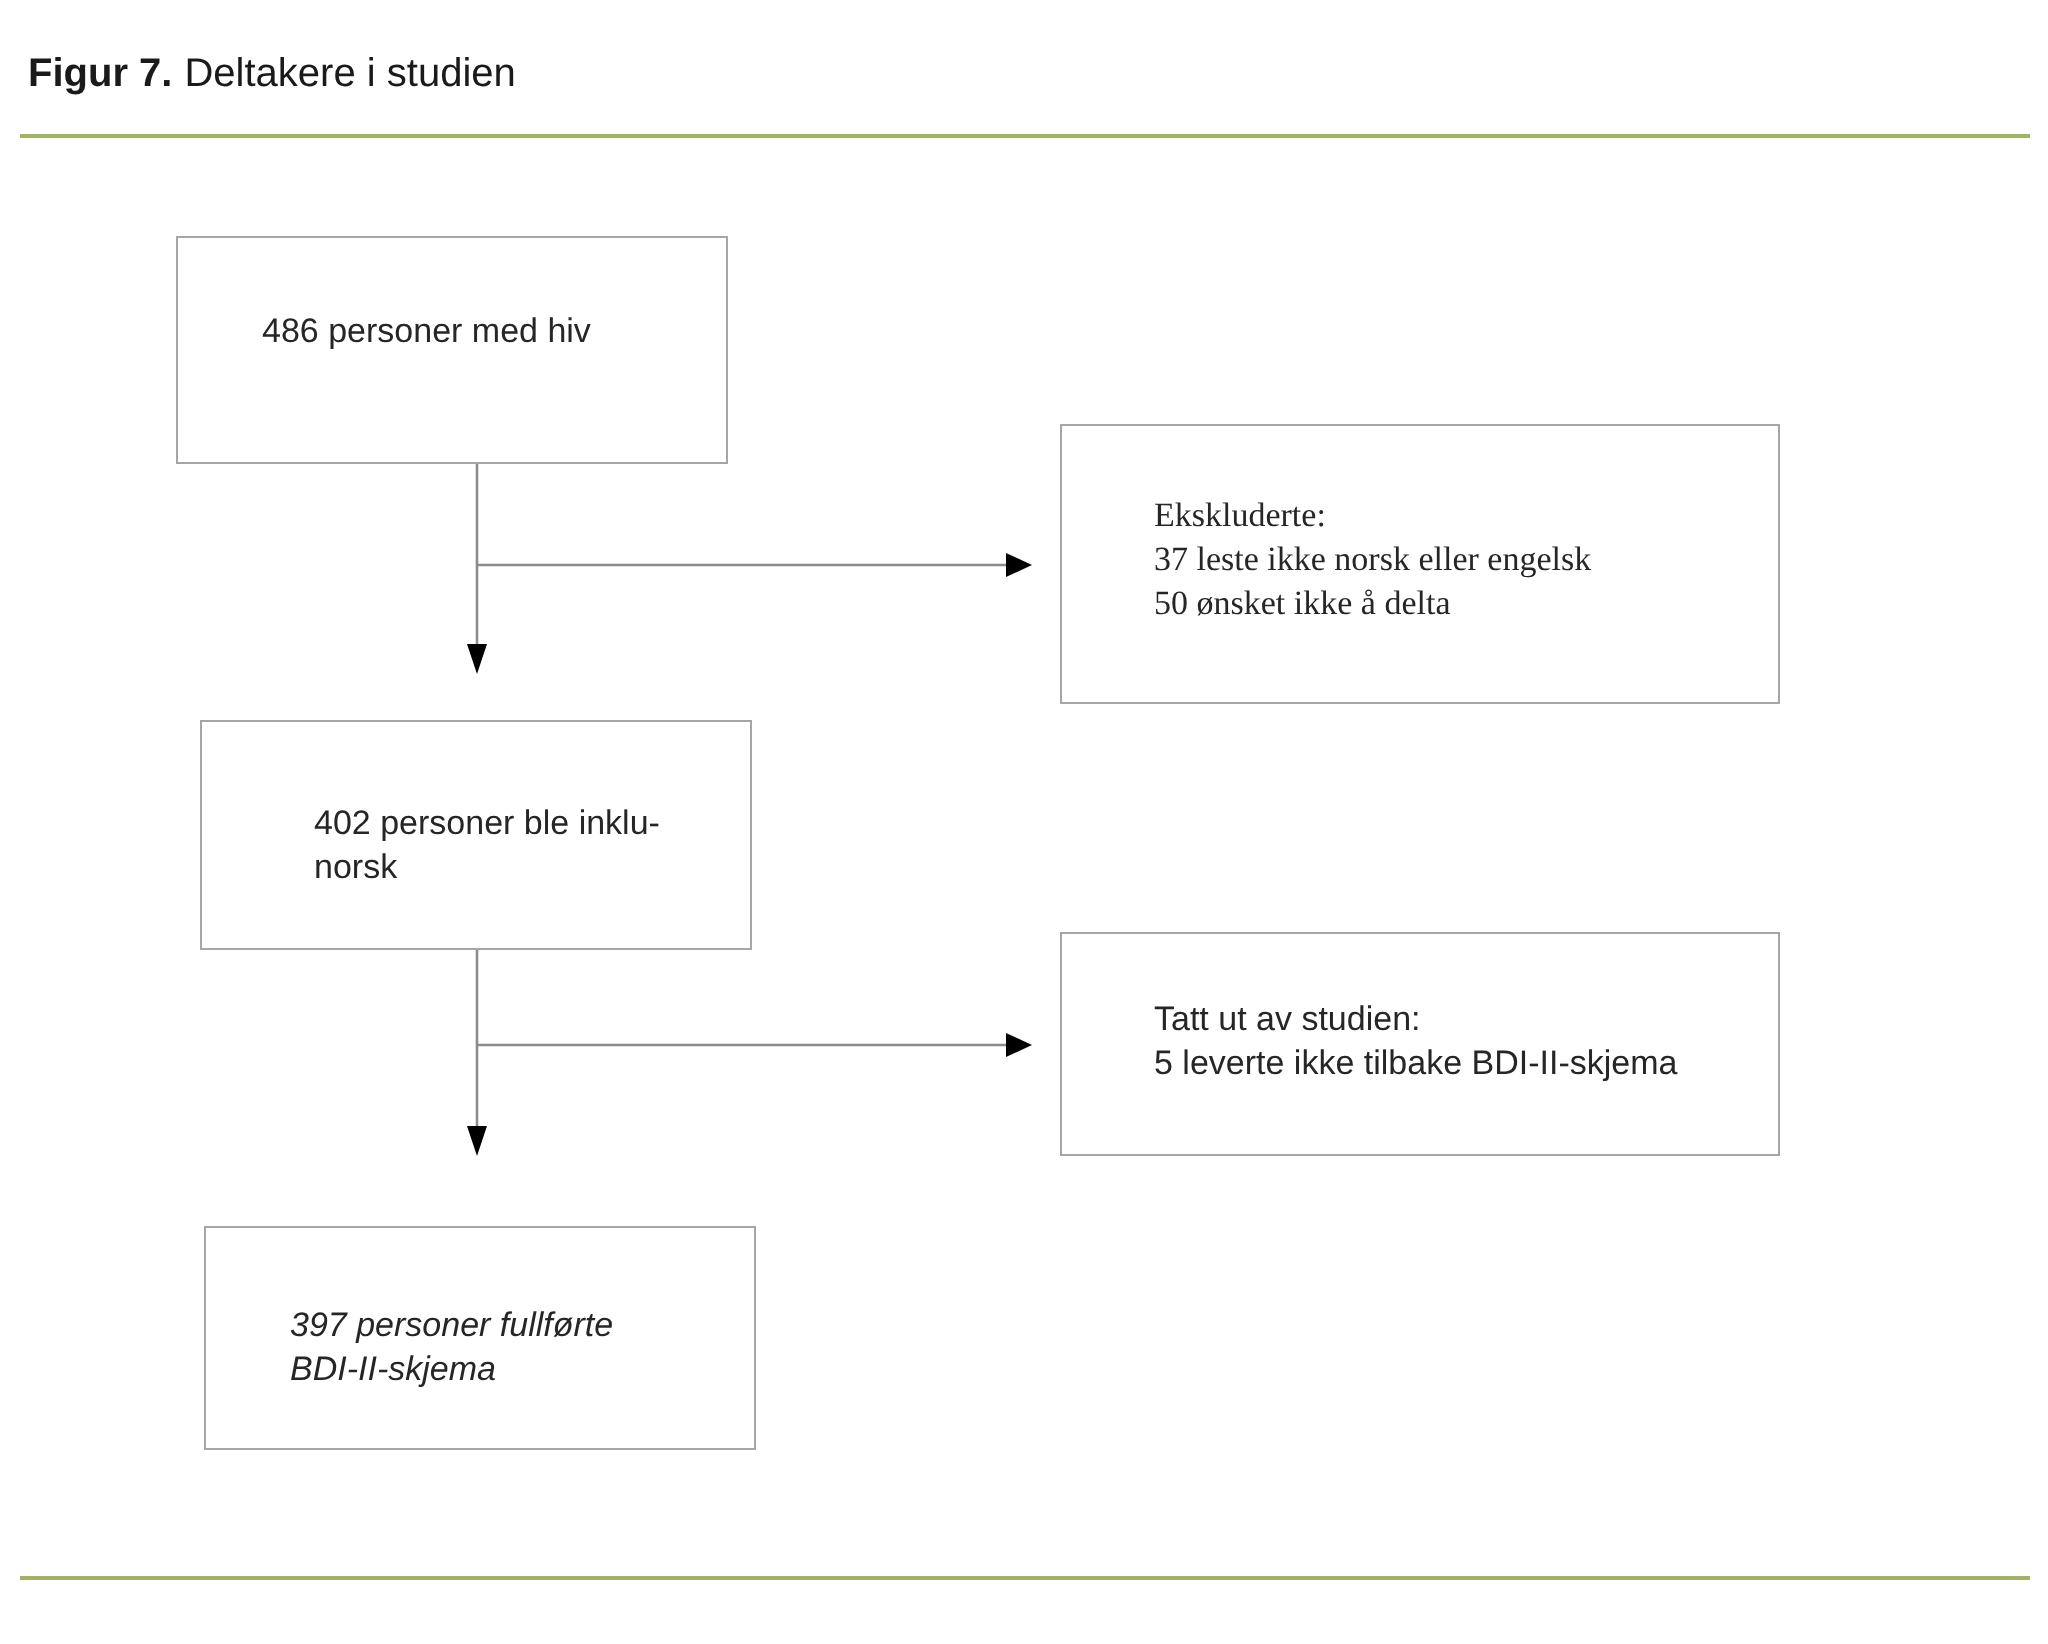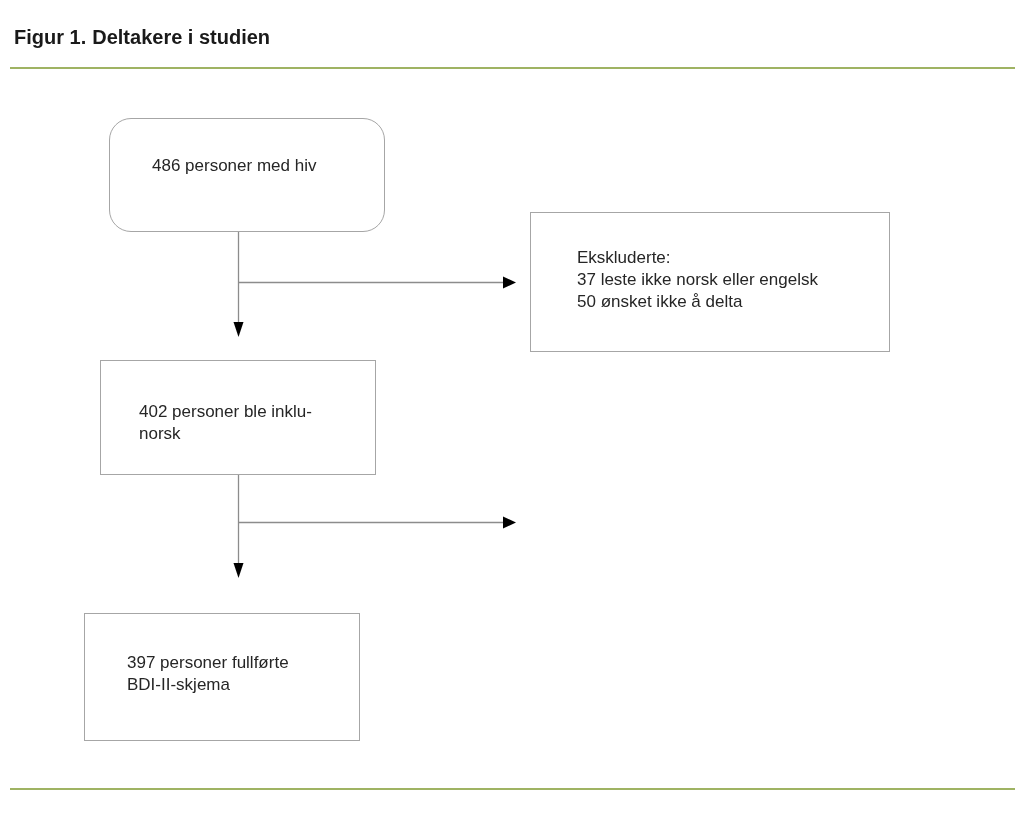--- a/index.html
+++ b/index.html
@@ -17,58 +17,58 @@
   }
   .figure-title {
     position: absolute;
     left: 14px;
     top: 26px;
     font-size: 20px;
     color: #1a1a1a;
     white-space: nowrap;
   }
   .figure-title .label { font-weight: bold; }
-  .figure-title .rest { font-weight: bold; margin-left: 6px; }
+  .figure-title .rest { font-weight: normal; margin-left: 6px; }
   .rule {
     position: absolute;
     left: 10px;
     width: 1005px;
     height: 2px;
     background: #9fb363;
   }
   .rule.top { top: 67px; }
   .rule.bottom { top: 788px; }
   .node {
     position: absolute;
     background: #ffffff;
     border: 1px solid #a6a6a6;
     font-size: 17px;
     line-height: 22px;
     color: #262626;
   }
   .node .line { white-space: nowrap; }
-  .node-attended  { left: 109px; top: 118px; width: 276px; height: 114px; padding: 36px 14px 0 42px; border-radius: 22px; }
-  .node-excluded  { left: 530px; top: 212px; width: 360px; height: 140px; padding: 34px 14px 0 46px; }
-  .node-included  { left: 100px; top: 360px; width: 276px; height: 115px; padding: 40px 14px 0 38px; }
+  .node-attended  { left: 88px; top: 118px; width: 276px; height: 114px; padding: 36px 14px 0 42px; }
+  .node-excluded  { left: 530px; top: 212px; width: 360px; height: 140px; padding: 34px 14px 0 46px; font-family: Liberation Serif, serif; }
+  .node-included  { left: 100px; top: 360px; width: 276px; height: 115px; padding: 40px 14px 0 56px; }
   .node-withdrawn { left: 530px; top: 466px; width: 360px; height: 112px; padding: 32px 14px 0 46px; }
-  .node-completed { left: 84px; top: 613px; width: 276px; height: 128px; padding: 38px 14px 0 42px; }
+  .node-completed { left: 102px; top: 613px; width: 276px; height: 112px; padding: 38px 14px 0 42px; font-style: italic; }
   .connectors {
     position: absolute;
     left: 0; top: 0;
     width: 1024px; height: 822px;
     pointer-events: none;
   }
 </style>
 </head>
 <body>
 
 <div class="page">
 
   <div class="figure-title">
-    <span class="label">Figur 1.</span><span class="rest">Deltakere i studien</span>
+    <span class="label">Figur 7.</span><span class="rest">Deltakere i studien</span>
   </div>
 
   <div class="rule top" style="background: rgb(159, 179, 99);"></div>
 
   <svg class="connectors" width="1024" height="822" viewBox="0 0 1024 822">
 
     <g>
       <line class="shaft" x1="238.5" y1="232" x2="238.5" y2="323" stroke="#8c8c8c" stroke-width="1.3"></line>
       <line class="shaft" x1="238.5" y1="282.5" x2="503" y2="282.5" stroke="#8c8c8c" stroke-width="1.3"></line>
       <polygon class="head" points="516,282.5 503,276.5 503,288.5" fill="#000000"></polygon>
@@ -91,20 +91,24 @@
     <div class="line">Ekskluderte:</div>
     <div class="line">37 leste ikke norsk eller engelsk</div>
     <div class="line">50 ønsket ikke å delta</div>
   </div>
 
   <div class="node node-included" style="border-color: rgb(166, 166, 166);">
     <div class="line">402 personer ble inklu-</div>
     <div class="line">norsk</div>
   </div>
 
+  <div class="node node-withdrawn" style="border-color: rgb(166, 166, 166);">
+    <div class="line">Tatt ut av studien:</div>
+    <div class="line">5 leverte ikke tilbake BDI-II-skjema</div>
+  </div>
 
   <div class="node node-completed" style="border-color: rgb(166, 166, 166);">
     <div class="line">397 personer fullførte</div>
     <div class="line">BDI-II-skjema</div>
   </div>
 
   <div class="rule bottom" style="background: rgb(159, 179, 99);"></div>
 
 </div>
 

